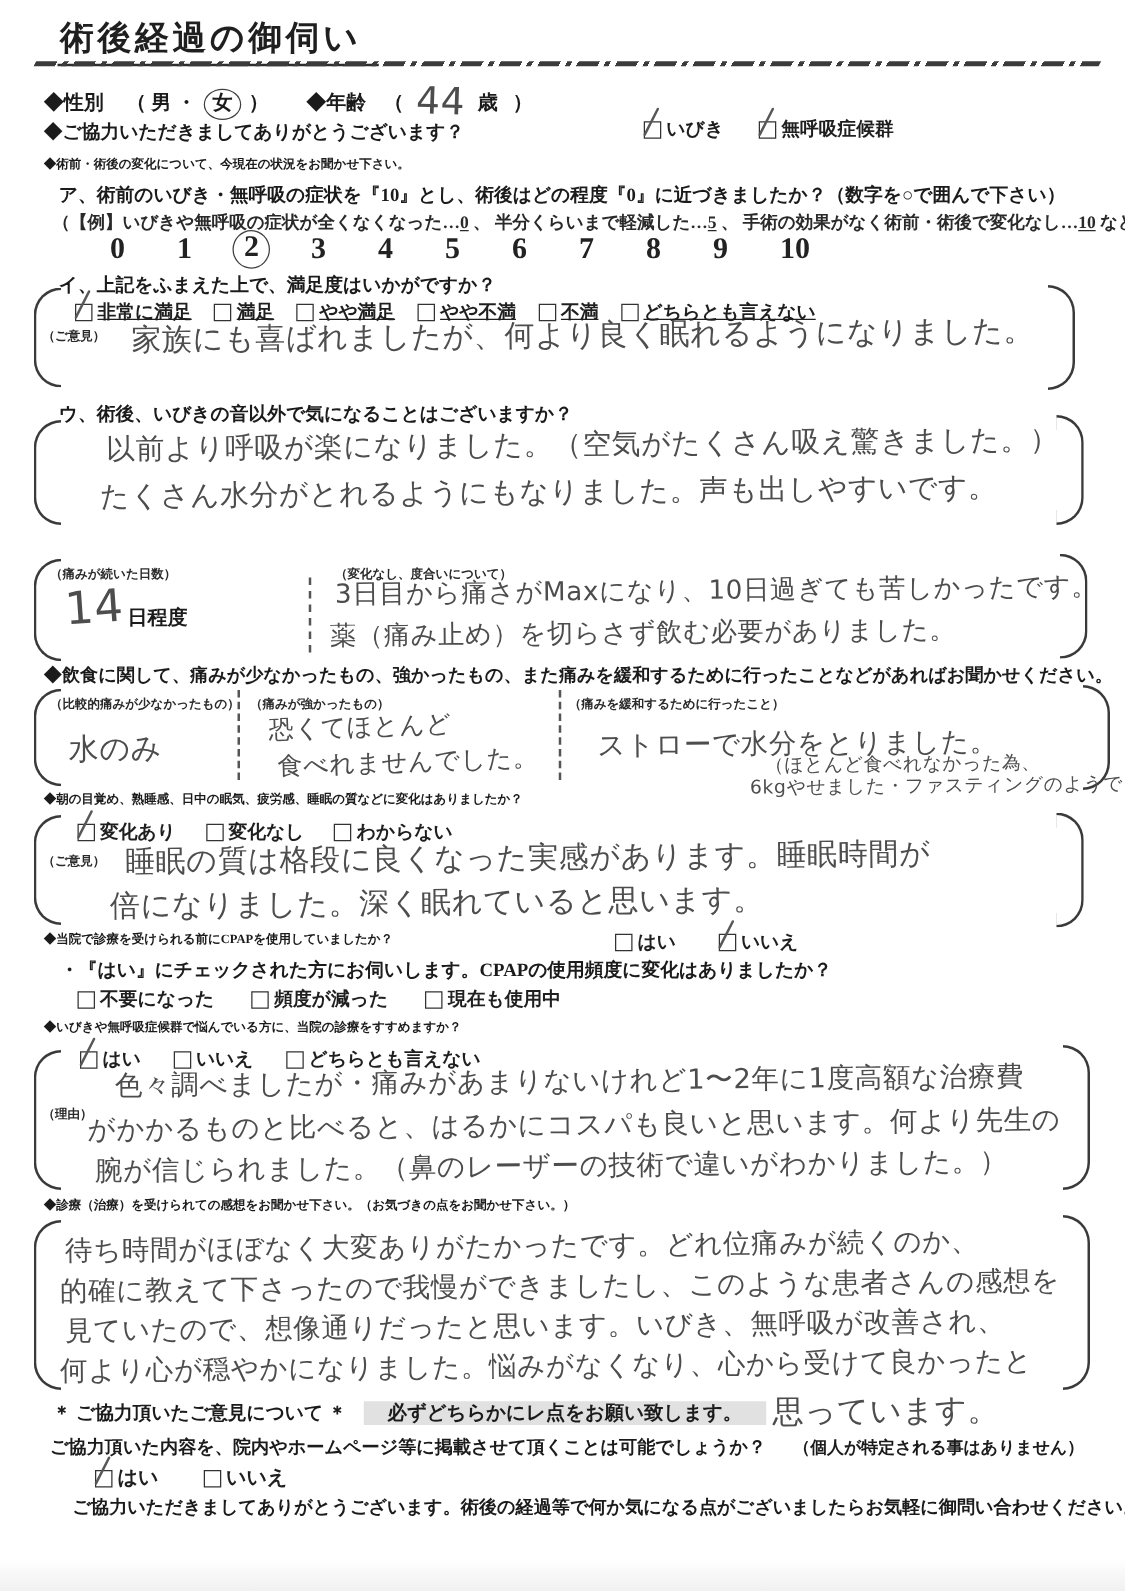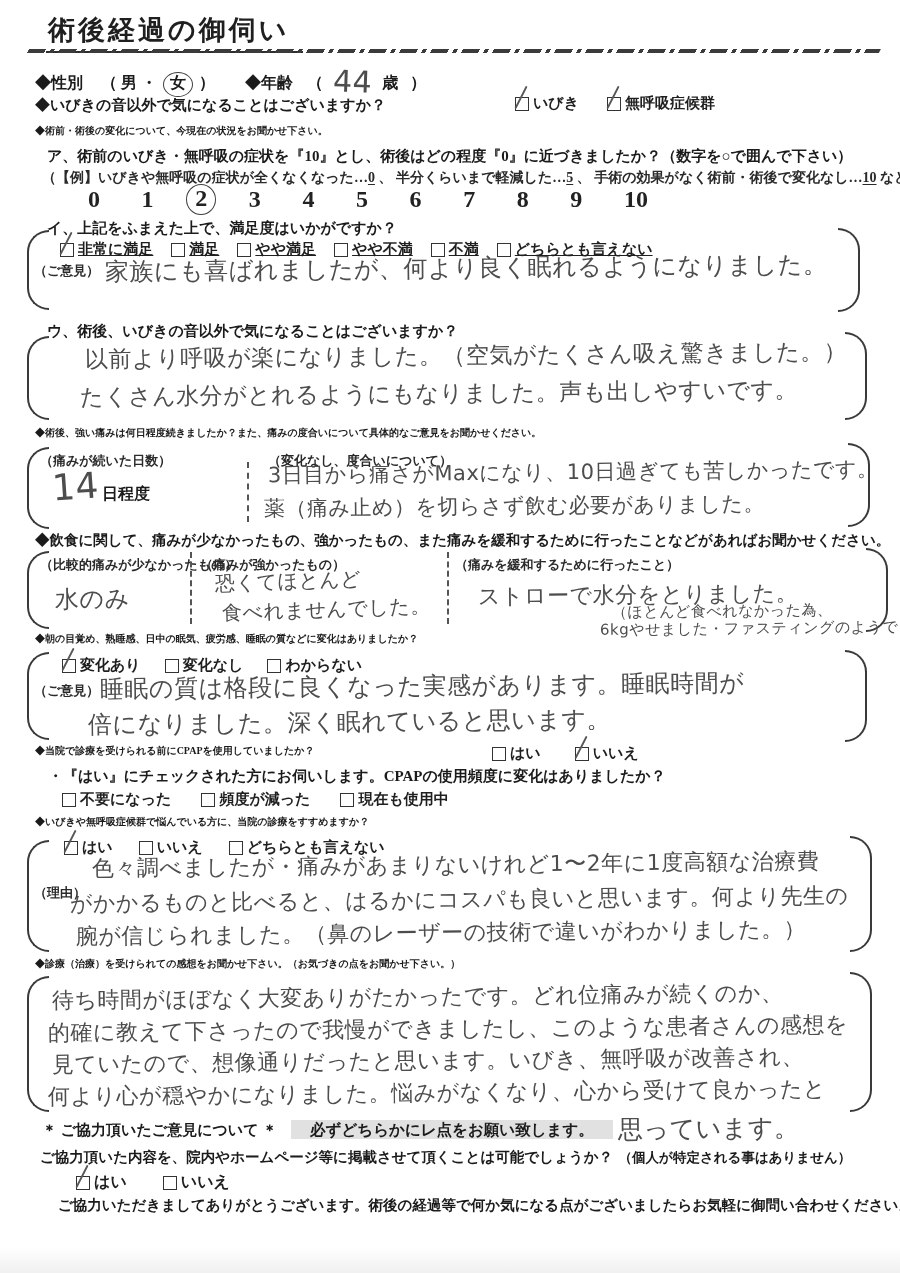--- a/index.html
+++ b/index.html
@@ -5,21 +5,21 @@
   html,body{margin:0;padding:0;background:#9a9a9a;}
   #page{position:relative;width:900px;height:1273px;margin:0 auto;background:#ffffff;
         font-family:"Liberation Serif",serif;color:#1f1f1f;overflow:hidden;}
   .title{position:absolute;font-size:27px;font-weight:700;letter-spacing:3px;
          border-bottom:2px solid #2e2e2e;padding:0 14px 3px 2px;}
   .dashline{position:absolute;height:3.5px;
     background:repeating-linear-gradient(90deg,#3b3b3b 0 17px,transparent 17px 22px,#3b3b3b 22px 26px,transparent 26px 31px);
     transform:skewX(-28deg);}
   .pr{position:absolute;font-size:10px;font-weight:700;white-space:nowrap;color:#1b1b1b;}
   .prq{position:absolute;font-size:15px;font-weight:600;white-space:nowrap;color:#1b1b1b;}
-  .prs{position:absolute;font-size:13px;font-weight:600;white-space:nowrap;color:#2a2a2a;}
+  .prs{position:absolute;font-size:10px;font-weight:600;white-space:nowrap;color:#2a2a2a;}
   .hw{position:absolute;font-family:"DejaVu Sans",sans-serif;color:#4d4d4d;white-space:nowrap;
       transform:rotate(-0.6deg);letter-spacing:0.5px;}
   .cbrow{position:absolute;display:flex;}
   .cbwrap{display:inline-flex;align-items:center;white-space:nowrap;font-size:15px;font-weight:600;}
   .cb{display:inline-block;width:12px;height:12px;border:1.6px solid #333;position:relative;
       margin-right:4px;flex:0 0 auto;}
   .tick{position:absolute;left:4px;top:-13px;width:2.4px;height:25px;background:#585858;
         transform:rotate(27deg);border-radius:2px;}
   .vdash{position:absolute;width:0;border-left:2px dashed #555;}
   .paren{position:absolute;width:20px;}
@@ -43,21 +43,21 @@
     <span style="margin-left:14px;">（ 男 ・</span>
     <span class="circle" style="padding:0 6px 2px;margin:0 2px;"><span>女</span></span>
     <span>）</span>
     <span style="margin-left:26px;">◆年齢</span>
     <span style="margin-left:10px;">（</span>
     <span class="hw" style="position:static;display:inline-block;font-size:30px;font-weight:400;margin:0 6px;transform:rotate(2deg);vertical-align:-4px;">44</span>
     <span>歳</span>
     <span style="margin-left:8px;">）</span>
   </div>
 
-  <div class="prq" style="left:35px;top:96px;">◆いびきの音以外で気になることはございますか？</div>
+  <div class="prq" style="left:35px;top:96px;">◆ご協力いただきましてありがとうございます？</div>
   <div class="cbrow" style="left:515px;top:94px;gap:28px;">
     <span class="cbwrap">
       <span class="cb">
           <span class="tick"></span>
         </span>
       <span>いびき</span>
     </span>
     <span class="cbwrap">
       <span class="cb">
           <span class="tick"></span>
@@ -118,21 +118,20 @@
   </div>
   <div class="prs" style="left:34px;top:262px;">（ご意見）</div>
   <div class="hw" style="left:105px;top:252px;font-size:24px;">家族にも喜ばれましたが、何より良く眠れるようになりました。</div>
 
   <div class="prq" style="left:47px;top:322px;">ウ、術後、いびきの音以外で気になることはございますか？</div>
   <div class="paren paren-l" style="left:27px;top:336px;height:80px;"></div>
   <div class="paren paren-r" style="left:845px;top:332px;height:84px;"></div>
   <div class="hw" style="left:85px;top:340px;font-size:23px;">以前より呼吸が楽になりました。（空気がたくさん吸え驚きました。）</div>
   <div class="hw" style="left:80px;top:378px;font-size:23px;">たくさん水分がとれるようにもなりました。声も出しやすいです。</div>
 
-  <div class="pr" style="left:35px;top:426px;">◆術後、強い痛みは何日程度続きましたか？また、痛みの度合いについて具体的なご意見をお聞かせください。</div>
   <div class="paren paren-l" style="left:27px;top:447px;height:78px;"></div>
   <div class="paren paren-r" style="left:848px;top:443px;height:80px;"></div>
   <div class="prs" style="left:40px;top:452px;">（痛みが続いた日数）</div>
   <div class="prs" style="left:268px;top:452px;">（変化なし、度合いについて）</div>
   <div class="vdash" style="left:247px;top:462px;height:60px;"></div>
   <div class="hw" style="left:52px;top:466px;font-size:36px;transform:rotate(-4deg);">14</div>
   <div class="pr" style="left:102px;top:484px;font-size:16px;">日程度</div>
   <div class="hw" style="left:268px;top:458px;font-size:21px;">3日目から痛さがMaxになり、10日過ぎても苦しかったです。</div>
   <div class="hw" style="left:264px;top:492px;font-size:21px;">薬（痛み止め）を切らさず飲む必要がありました。</div>
 
@@ -235,21 +234,21 @@
   <div class="hw" style="left:52px;top:1046px;font-size:22px;">見ていたので、想像通りだったと思います。いびき、無呼吸が改善され、</div>
   <div class="hw" style="left:48px;top:1078px;font-size:22px;">何より心が穏やかになりました。悩みがなくなり、心から受けて良かったと</div>
   <div class="hw" style="left:618px;top:1112px;font-size:25px;">思っています。</div>
 
   <div class="pr" style="left:42px;top:1120px;font-size:15px;">
     <span>＊ ご協力頂いたご意見について ＊</span>
     <span class="hl" style="margin-left:10px;font-size:15.5px;">必ずどちらかにレ点をお願い致します。</span>
   </div>
   <div class="prq" style="left:40px;top:1148px;font-size:14.5px;">
     <span>ご協力頂いた内容を、院内やホームページ等に掲載させて頂くことは可能でしょうか？</span>
-    <span style="font-size:13.5px;margin-left:2px;">（個人が特定される事はありません）</span>
+    <span style="font-size:13.5px;margin-left:18px;">（個人が特定される事はありません）</span>
   </div>
   <div class="cbrow" style="left:76px;top:1172px;gap:36px;font-size:16px;">
     <span class="cbwrap" style="font-size:16px;">
       <span class="cb">
           <span class="tick"></span>
         </span>
       <span>はい</span>
     </span>
     <span class="cbwrap" style="font-size:16px;">
       <span class="cb"></span>

